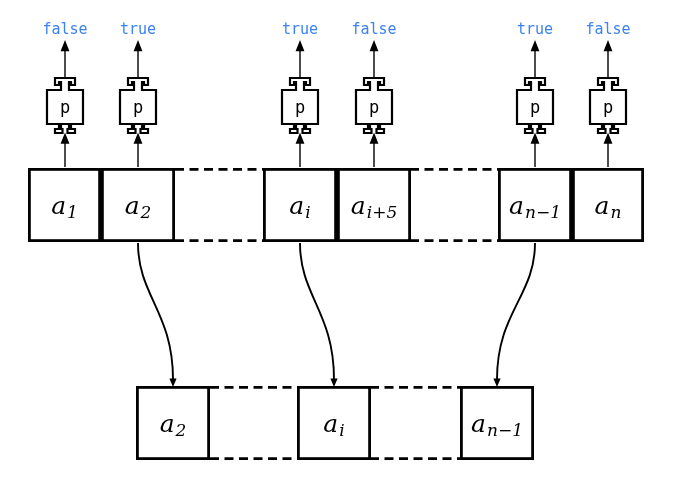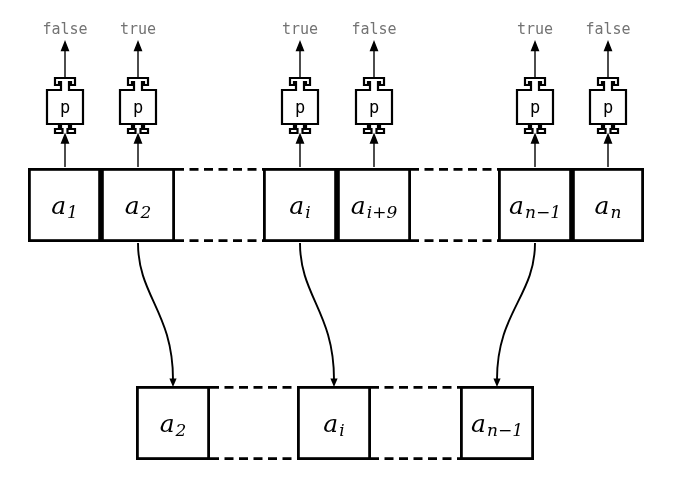--- a/index.html
+++ b/index.html
@@ -4,21 +4,21 @@
 <style>
   html,body { margin:0; padding:0; background:#fff; }
   .canvas {
     position:relative; width:700px; height:502px; background:#ffffff;
     overflow:hidden;
     font-family:"DejaVu Sans", sans-serif;
   }
   .canvas svg { position:absolute; left:0; top:0; }
   .res-lbl {
     position:absolute; top:21px; transform:translateX(-50%);
-    font-family:"DejaVu Sans Mono", monospace; font-size:15px; color:#737373;
+    font-family:"DejaVu Sans Mono", monospace; font-size:15px; color:#3b82f6;
     white-space:nowrap; line-height:17px;text-align:center;
   }
   .p-lbl {
     position:absolute; top:94px; width:30px; height:26px; line-height:26px;
     text-align:center; font-family:"DejaVu Sans Mono", monospace;
     font-size:17px; color:#000;
   }
   .cell-lbl {
     position:absolute; display:flex; align-items:center; justify-content:center;
     color:#000;
@@ -135,21 +135,21 @@
   <div class="cell-lbl" style="left:101px;top:168px;width:74px;height:74px">
     <span class="cb">a</span>
       <span class="cs">2</span>
   </div>
   <div class="cell-lbl" style="left:263px;top:168px;width:74px;height:74px">
     <span class="cb">a</span>
       <span class="cs">i</span>
   </div>
   <div class="cell-lbl" style="left:337px;top:168px;width:74px;height:74px">
     <span class="cb">a</span>
-      <span class="cs">i+9</span>
+      <span class="cs">i+5</span>
   </div>
   <div class="cell-lbl" style="left:498px;top:168px;width:74px;height:74px">
     <span class="cb">a</span>
       <span class="cs">n−1</span>
   </div>
   <div class="cell-lbl" style="left:572px;top:168px;width:72px;height:74px">
     <span class="cb">a</span>
       <span class="cs">n</span>
   </div>
 

